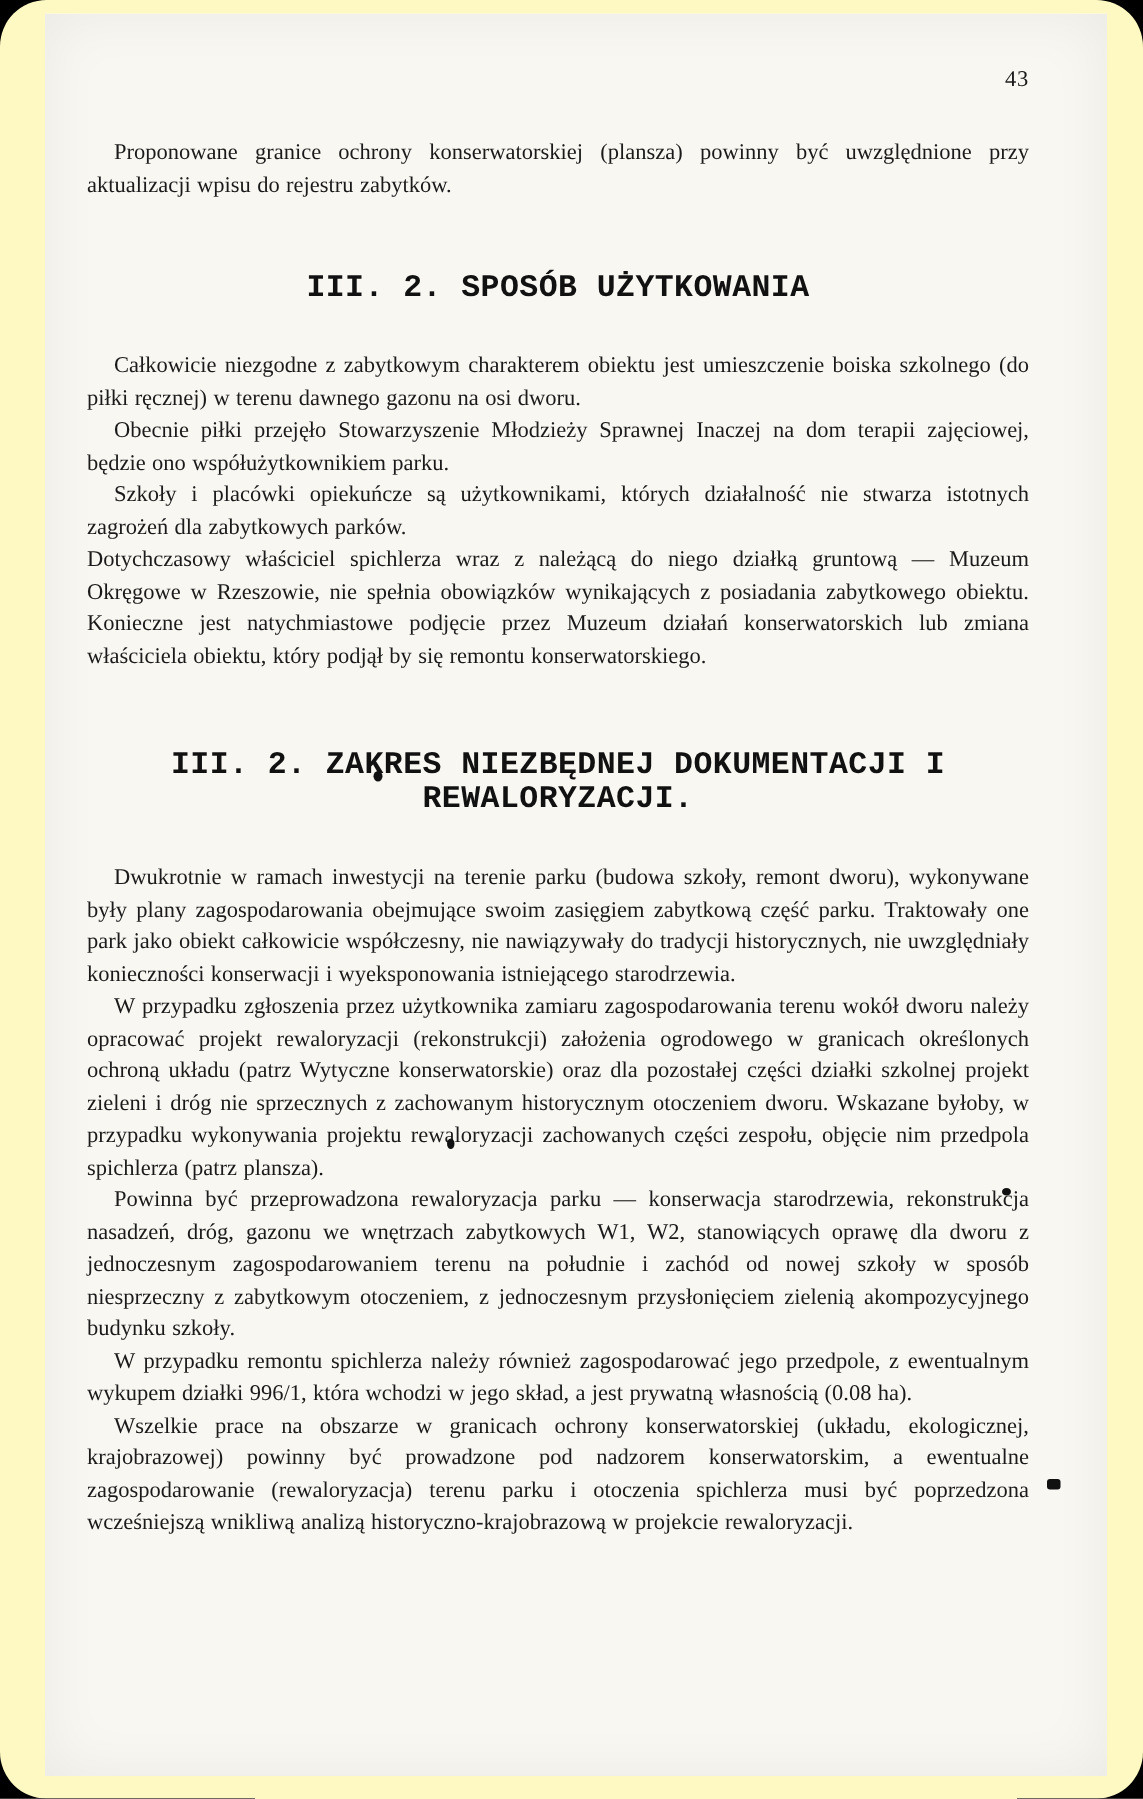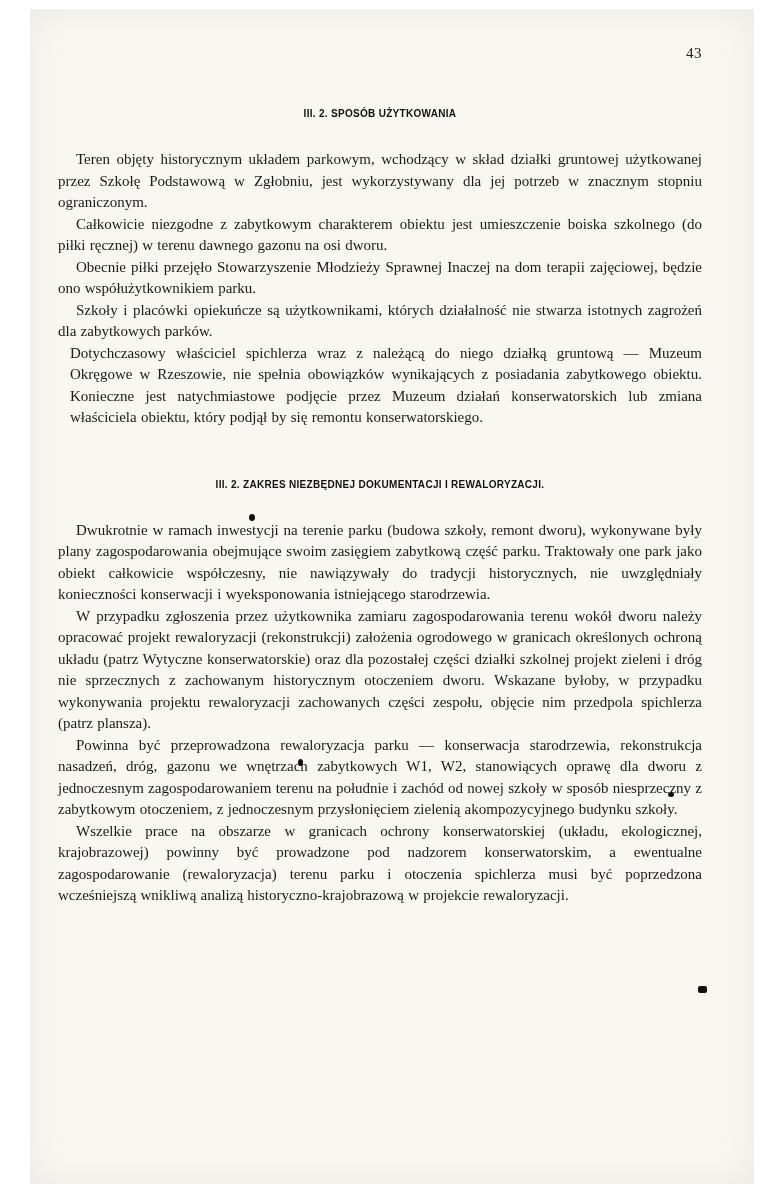--- a/index.html
+++ b/index.html
@@ -4,25 +4,26 @@
 <style>
   html, body {
     margin: 0;
     padding: 0;
     background: #000;
   }
   .scan-bg {
     position: relative;
     width: 762px;
     height: 1199px;
-    background: #ffffff;
+    background: #fef9c3;
     box-sizing: border-box;
-    padding: 9px 8px 15px 30px;
+    padding: 9px 24px 15px 30px;
     overflow: hidden;
     font-family: "Liberation Serif", serif;
+    border-radius: 31px;
   }
   .page {
     position: relative;
     width: 100%;
     height: 100%;
     background: #f9f7f2;
     box-sizing: border-box;
     padding: 36px 52px 30px 28px;
     color: #1a1a1a;
     box-shadow: inset 0 0 40px rgba(0,0,0,0.06);
@@ -36,26 +37,25 @@
   p.para {
     margin: 0;
     font-size: 15px;
     line-height: 21.5px;
     text-align: justify;
     text-indent: 18px;
     word-spacing: 0.5px;
   }
   p.para.no-indent {
     text-indent: 0;
-    margin-left: 12px;
   }
   h2.heading {
-    font-family: Liberation Sans, sans-serif;
+    font-family: Liberation Mono, monospace;
     font-weight: bold;
-    font-size: 10px;
+    font-size: 21px;
     text-align: center;
     letter-spacing: 0.3px;
     margin: 50px 0 30px 0;
     color: #111;
   }
   h2.heading.first {
     margin-top: 46px;
   }
   .speck {
     position: absolute;
@@ -68,34 +68,35 @@
   .speck.s4 { left: 668px; top: 977px; width: 9px; height: 7px; border-radius: 2px; }
 </style>
 </head>
 <body>
 
 <div class="scan-bg">
   <div class="page">
 
     <div class="page-number">43</div>
 
+    <p class="para">Proponowane granice ochrony konserwatorskiej (plansza) powinny być uwzględnione przy aktualizacji wpisu do rejestru zabytków.</p>
 
     <h2 class="heading first">III. 2. SPOSÓB UŻYTKOWANIA</h2>
 
-    <p class="para">Teren objęty historycznym układem parkowym, wchodzący w skład działki gruntowej użytkowanej przez Szkołę Podstawową w Zgłobniu, jest wykorzystywany dla jej potrzeb w znacznym stopniu ograniczonym.</p>
     <p class="para">Całkowicie niezgodne z zabytkowym charakterem obiektu jest umieszczenie boiska szkolnego (do piłki ręcznej) w terenu dawnego gazonu na osi dworu.</p>
     <p class="para">Obecnie piłki przejęło Stowarzyszenie Młodzieży Sprawnej Inaczej na dom terapii zajęciowej, będzie ono współużytkownikiem parku.</p>
     <p class="para">Szkoły i placówki opiekuńcze są użytkownikami, których działalność nie stwarza istotnych zagrożeń dla zabytkowych parków.</p>
     <p class="para no-indent">Dotychczasowy właściciel spichlerza wraz z należącą do niego działką gruntową — Muzeum Okręgowe w Rzeszowie, nie spełnia obowiązków wynikających z posiadania zabytkowego obiektu. Konieczne jest natychmiastowe podjęcie przez Muzeum działań konserwatorskich lub zmiana właściciela obiektu, który podjął by się remontu konserwatorskiego.</p>
 
     <h2 class="heading">III. 2. ZAKRES NIEZBĘDNEJ DOKUMENTACJI I REWALORYZACJI.</h2>
 
     <p class="para">Dwukrotnie w ramach inwestycji na terenie parku (budowa szkoły, remont dworu), wykonywane były plany zagospodarowania obejmujące swoim zasięgiem zabytkową część parku. Traktowały one park jako obiekt całkowicie współczesny, nie nawiązywały do tradycji historycznych, nie uwzględniały konieczności konserwacji i wyeksponowania istniejącego starodrzewia.</p>
     <p class="para">W przypadku zgłoszenia przez użytkownika zamiaru zagospodarowania terenu wokół dworu należy opracować projekt rewaloryzacji (rekonstrukcji) założenia ogrodowego w granicach określonych ochroną układu (patrz Wytyczne konserwatorskie) oraz dla pozostałej części działki szkolnej projekt zieleni i dróg nie sprzecznych z zachowanym historycznym otoczeniem dworu. Wskazane byłoby, w przypadku wykonywania projektu rewaloryzacji zachowanych części zespołu, objęcie nim przedpola spichlerza (patrz plansza).</p>
     <p class="para">Powinna być przeprowadzona rewaloryzacja parku — konserwacja starodrzewia, rekonstrukcja nasadzeń, dróg, gazonu we wnętrzach zabytkowych W1, W2, stanowiących oprawę dla dworu z jednoczesnym zagospodarowaniem terenu na południe i zachód od nowej szkoły w sposób niesprzeczny z zabytkowym otoczeniem, z jednoczesnym przysłonięciem zielenią akompozycyjnego budynku szkoły.</p>
+    <p class="para">W przypadku remontu spichlerza należy również zagospodarować jego przedpole, z ewentualnym wykupem działki 996/1, która wchodzi w jego skład, a jest prywatną własnością (0.08 ha).</p>
     <p class="para">Wszelkie prace na obszarze w granicach ochrony konserwatorskiej (układu, ekologicznej, krajobrazowej) powinny być prowadzone pod nadzorem konserwatorskim, a ewentualne zagospodarowanie (rewaloryzacja) terenu parku i otoczenia spichlerza musi być poprzedzona wcześniejszą wnikliwą analizą historyczno-krajobrazową w projekcie rewaloryzacji.</p>
 
     <span class="speck s1"></span>
     <span class="speck s2"></span>
     <span class="speck s3"></span>
     <span class="speck s4"></span>
   </div>
 </div>
 
 </body></html>

